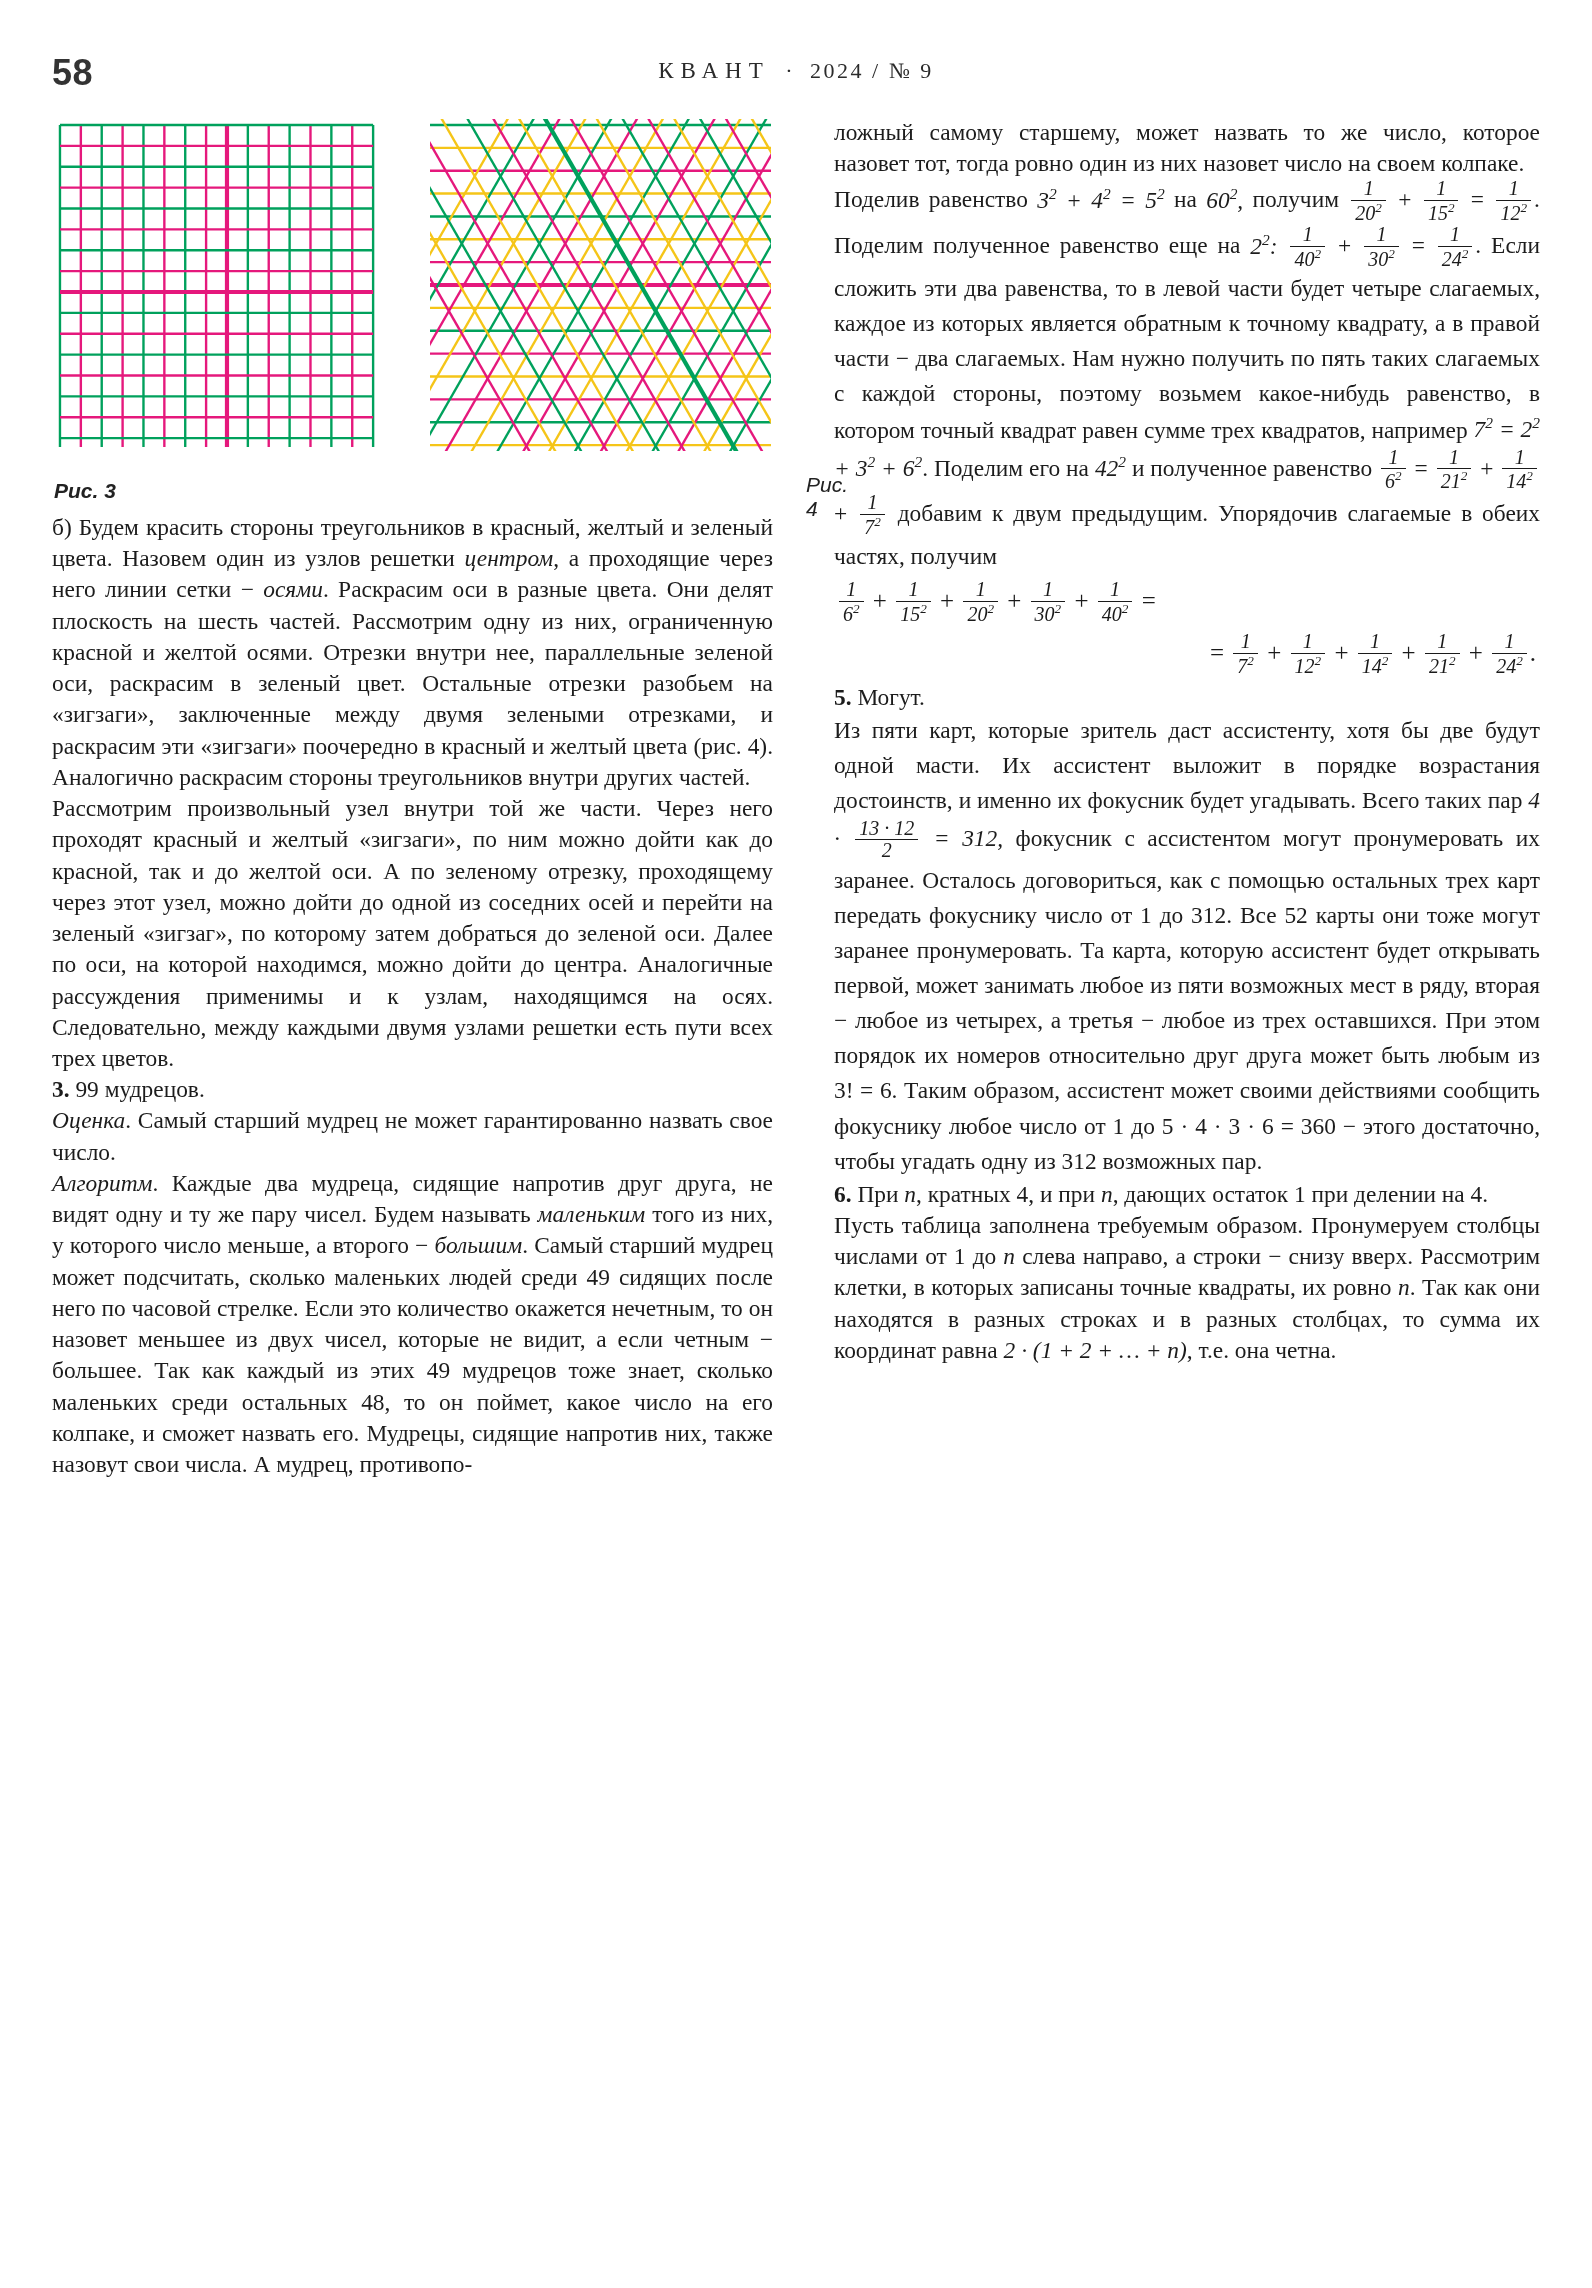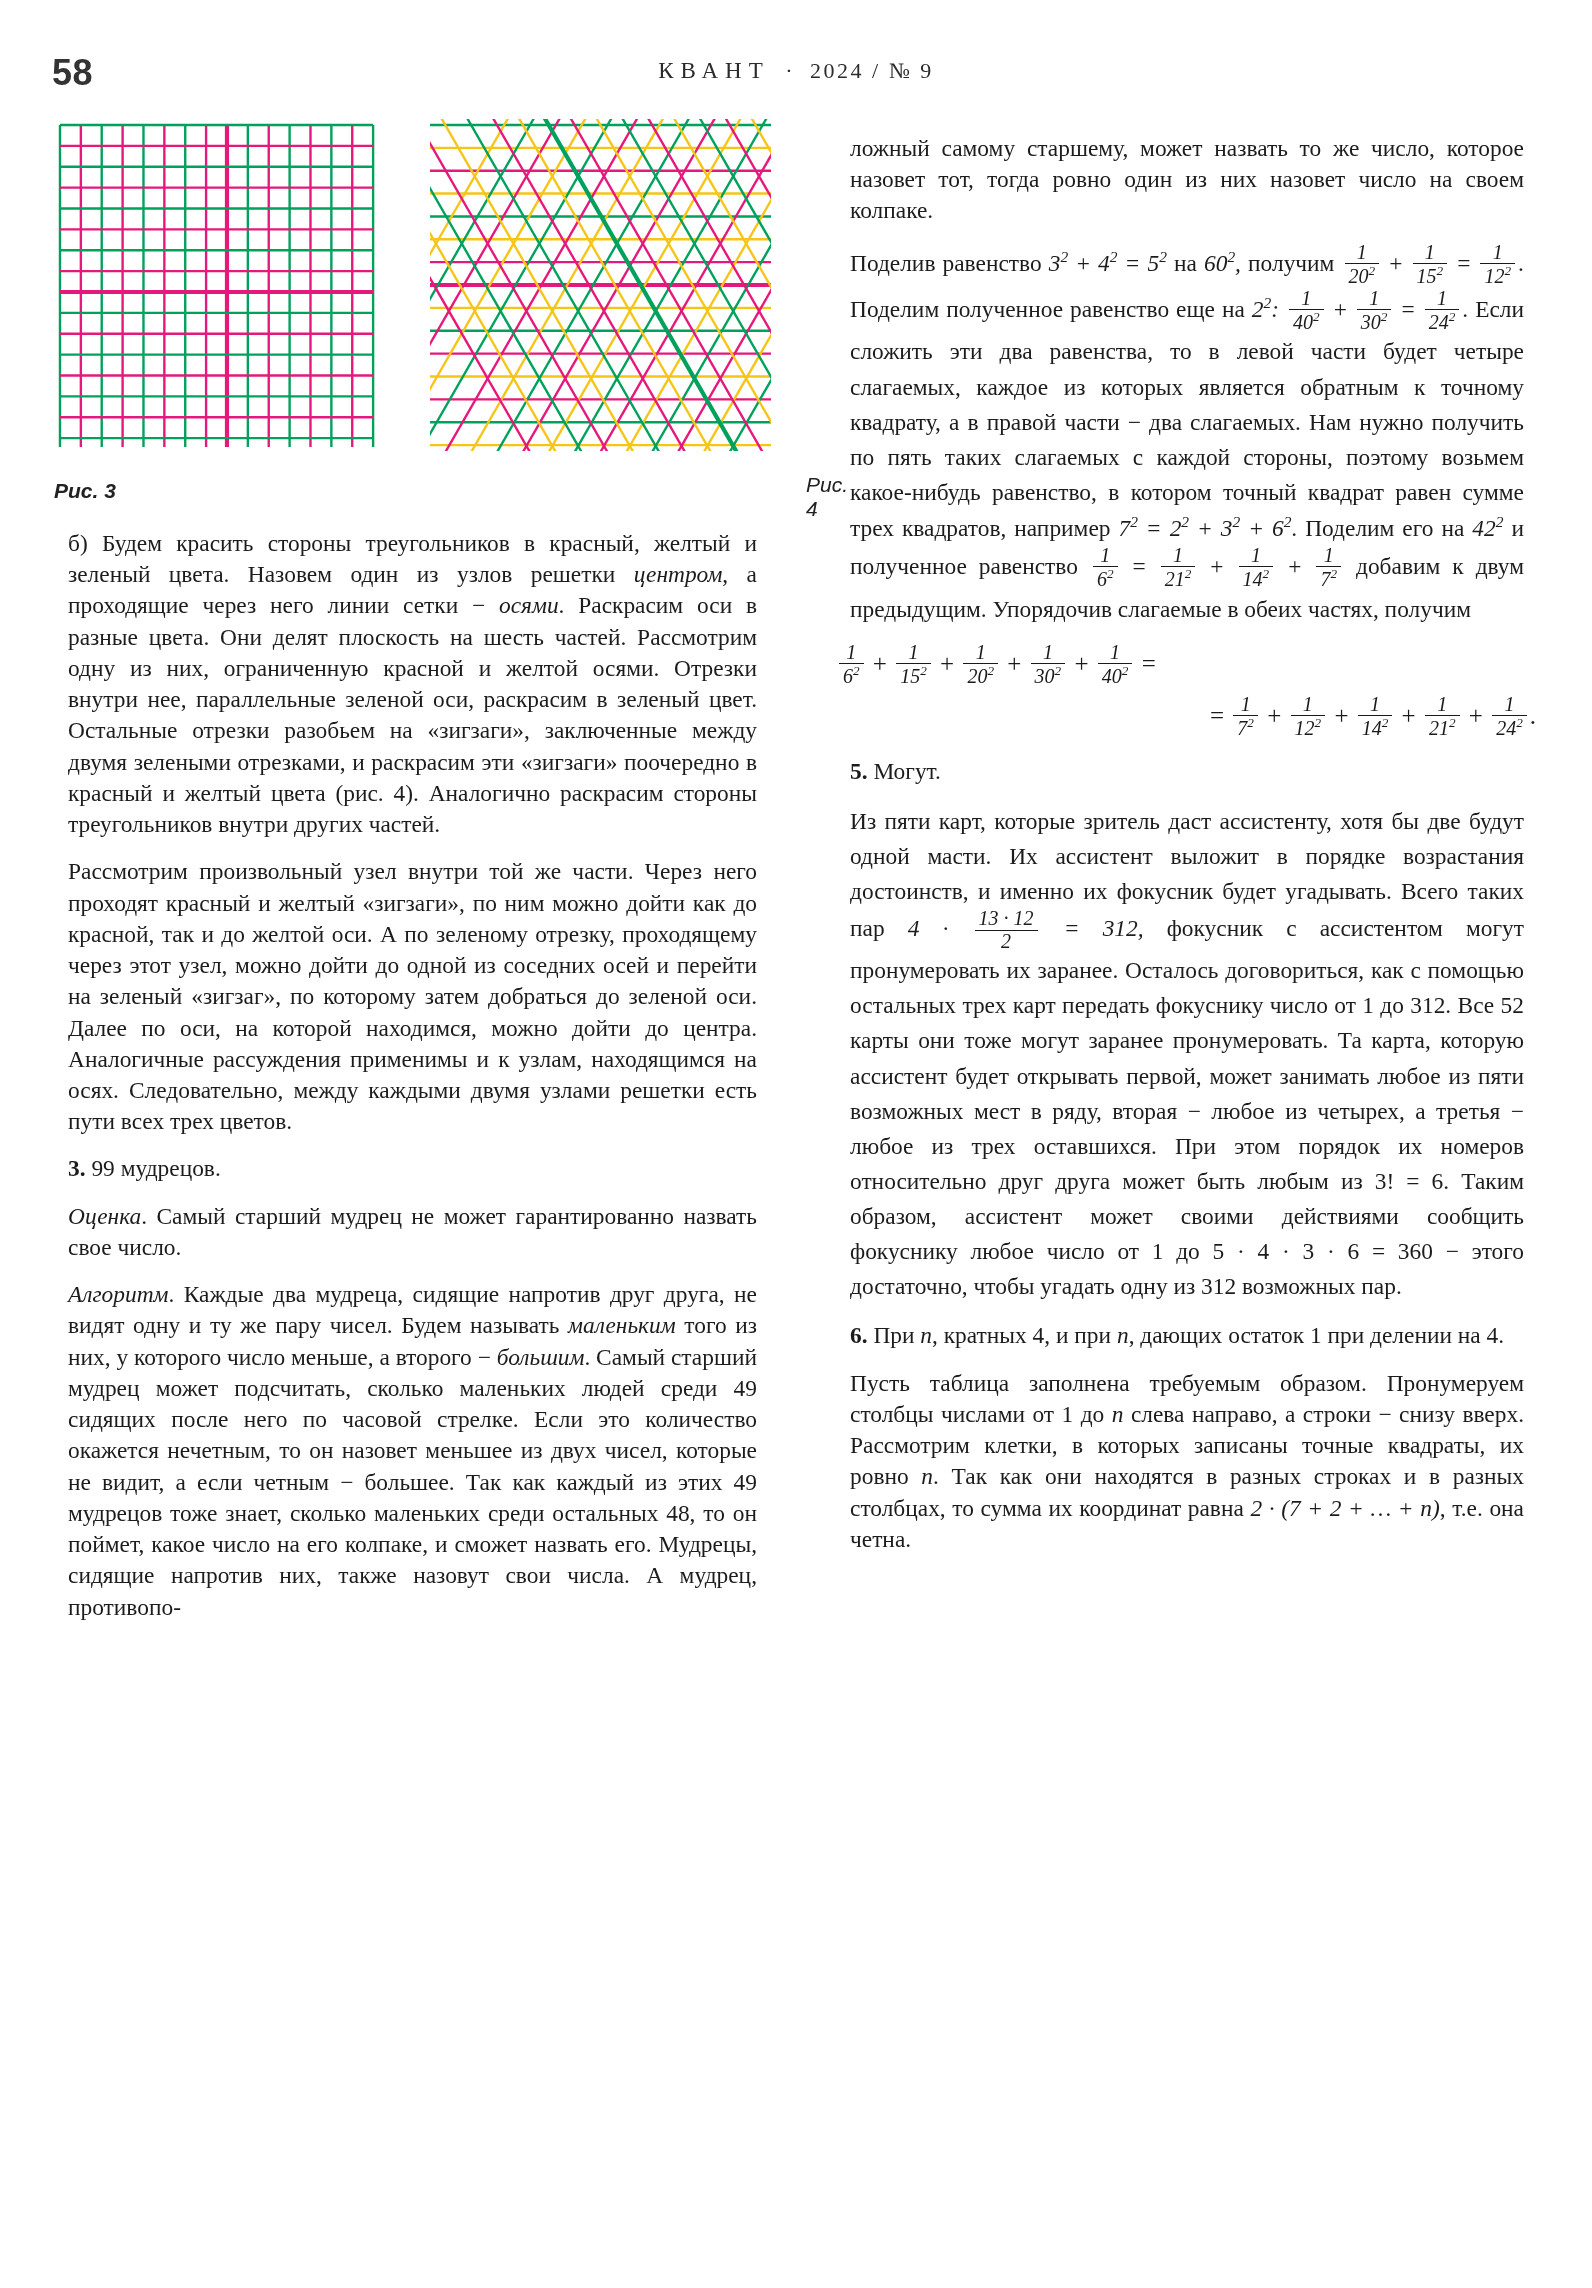--- a/index.html
+++ b/index.html
@@ -61,21 +61,21 @@
     left: 52px; top: 117px;
     width: 721px;
   }
   .col-right {
     position: absolute;
     left: 834px; top: 117px;
     width: 706px;
   }
 
   p {
-    margin: 16px;
+    margin: 0;
     font-size: 23.4px;
     line-height: 1.335;
     text-align: justify;
     text-justify: inter-word;
     hyphens: auto;
     color: #1c1c1c;
   }
   .it { font-style: italic; }
   .bd { font-weight: bold; }
 
@@ -347,17 +347,17 @@
 
     <p class="mathline"><span>Из пяти карт, которые зритель даст ассистенту, хотя бы две будут одной масти. Их ассистент выложит в порядке возрастания достоинств, и именно их фокусник будет угадывать. Всего таких пар</span>
       <span class="it">4 ·</span>
       <span class="frac"><span class="num it">13 · 12</span><span class="den it">2</span></span>
       <span class="it">= 312,</span>
       <span>фокусник с ассистентом могут пронумеровать их заранее. Осталось договориться, как с помощью остальных трех карт передать фокуснику число от 1 до 312. Все 52 карты они тоже могут заранее пронумеровать. Та карта, которую ассистент будет открывать первой, может занимать любое из пяти возможных мест в ряду, вторая − любое из четырех, а третья − любое из трех оставшихся. При этом порядок их номеров относительно друг друга может быть любым из 3! = 6. Таким образом, ассистент может своими действиями сообщить фокуснику любое число от 1 до 5 · 4 · 3 · 6 = 360 − этого достаточно, чтобы угадать одну из 312 возможных пар.</span>
     </p>
 
     <p><span class="bd">6.</span> При <span class="it">n</span>, кратных 4, и при <span class="it">n</span>, дающих остаток 1 при делении на 4.</p>
 
-    <p>Пусть таблица заполнена требуемым образом. Пронумеруем столбцы числами от 1 до <span class="it">n</span> слева направо, а строки − снизу вверх. Рассмотрим клетки, в которых записаны точные квадраты, их ровно <span class="it">n</span>. Так как они находятся в разных строках и в разных столбцах, то сумма их координат равна <span class="it">2 · (7 + 2 + … + n)</span>, т.е. она четна.</p>
+    <p>Пусть таблица заполнена требуемым образом. Пронумеруем столбцы числами от 1 до <span class="it">n</span> слева направо, а строки − снизу вверх. Рассмотрим клетки, в которых записаны точные квадраты, их ровно <span class="it">n</span>. Так как они находятся в разных строках и в разных столбцах, то сумма их координат равна <span class="it">2 · (1 + 2 + … + n)</span>, т.е. она четна.</p>
   </div>
 
 </div>
 
 
 </body></html>

